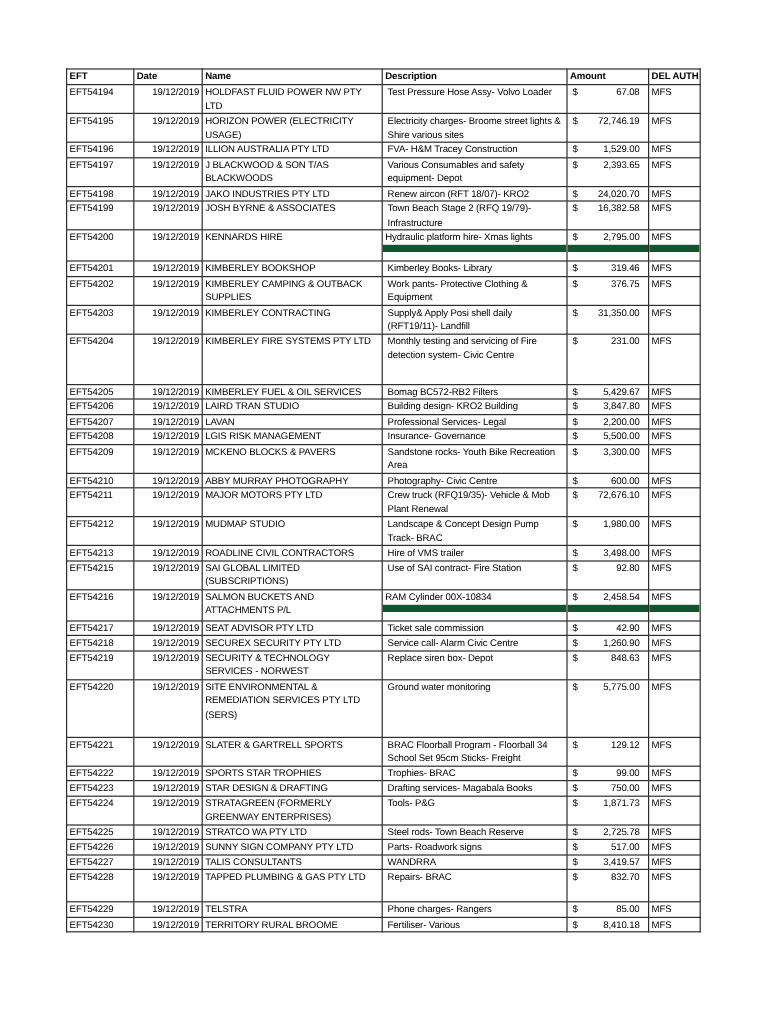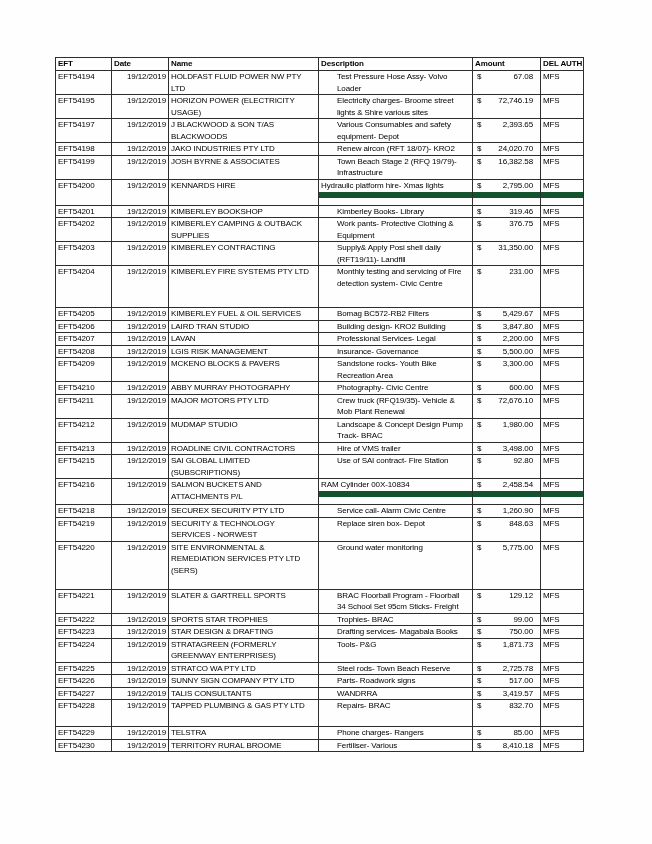--- a/index.html
+++ b/index.html
@@ -16,21 +16,21 @@
     border:1px solid #2e2c2c;vertical-align:top;padding:0 2px;
     overflow:hidden;word-wrap:break-word;
   }
   .eft-table th{
     text-align:left;font-weight:bold;height:12px;white-space:nowrap;
     font-size:8px;
   }
   td.c-eft{padding-left:2px;}
   td.c-date{text-align:right;padding-right:2px;}
   td.c-name{padding-left:2px;}
-  td.c-desc{padding-left:18px;}
+  td.c-desc{padding-left:4px;}
   td.c-amount{padding:0;}
   td.c-auth{padding-left:2px;}
   .amt{display:flex;justify-content:space-between;padding:0 7px 0 4px;}
   .amt .cur{text-align:left;}
   .amt .val{text-align:left;}
   
   td.split-cell{padding:0;}
   .split-top{border-bottom:6px solid #14532d;min-height:12px;padding:0 2px;}
   .split-top.amt{padding:0 7px 0 4px;}
 </style>
@@ -77,20 +77,33 @@
           <td class="c-name">HORIZON POWER (ELECTRICITY USAGE)</td>
           <td class="c-desc">Electricity charges- Broome street lights &amp; Shire various sites</td>
           <td class="c-amount">
             <div class="amt">
               <span class="cur">$</span>
               <span class="val">72,746.19</span>
             </div>
           </td>
           <td class="c-auth">MFS</td>
         </tr>
+        <tr style="height: 12px;">
+          <td class="c-eft">EFT54196</td>
+          <td class="c-date">19/12/2019</td>
+          <td class="c-name">ILLION AUSTRALIA PTY LTD</td>
+          <td class="c-desc">FVA- H&amp;M Tracey Construction</td>
+          <td class="c-amount">
+            <div class="amt">
+              <span class="cur">$</span>
+              <span class="val">1,529.00</span>
+            </div>
+          </td>
+          <td class="c-auth">MFS</td>
+        </tr>
         <tr style="height: 24px;">
           <td class="c-eft">EFT54197</td>
           <td class="c-date">19/12/2019</td>
           <td class="c-name">J BLACKWOOD &amp; SON T/AS BLACKWOODS</td>
           <td class="c-desc">Various Consumables and safety equipment- Depot</td>
           <td class="c-amount">
             <div class="amt">
               <span class="cur">$</span>
               <span class="val">2,393.65</span>
             </div>
@@ -331,20 +344,33 @@
           </td>
           <td class="c-amount">
             <div class="amt split-top">
               <span class="cur">$</span>
               <span class="val">2,458.54</span>
             </div>
           </td>
           <td class="c-auth split-cell">
             <div class="split-top">MFS</div>
           </td>
+        </tr>
+        <tr style="height: 12px;">
+          <td class="c-eft">EFT54217</td>
+          <td class="c-date">19/12/2019</td>
+          <td class="c-name">SEAT ADVISOR PTY LTD</td>
+          <td class="c-desc">Ticket sale commission</td>
+          <td class="c-amount">
+            <div class="amt">
+              <span class="cur">$</span>
+              <span class="val">42.90</span>
+            </div>
+          </td>
+          <td class="c-auth">MFS</td>
         </tr>
         <tr style="height: 12px;">
           <td class="c-eft">EFT54218</td>
           <td class="c-date">19/12/2019</td>
           <td class="c-name">SECUREX SECURITY PTY LTD</td>
           <td class="c-desc">Service call- Alarm Civic Centre</td>
           <td class="c-amount">
             <div class="amt">
               <span class="cur">$</span>
               <span class="val">1,260.90</span>

